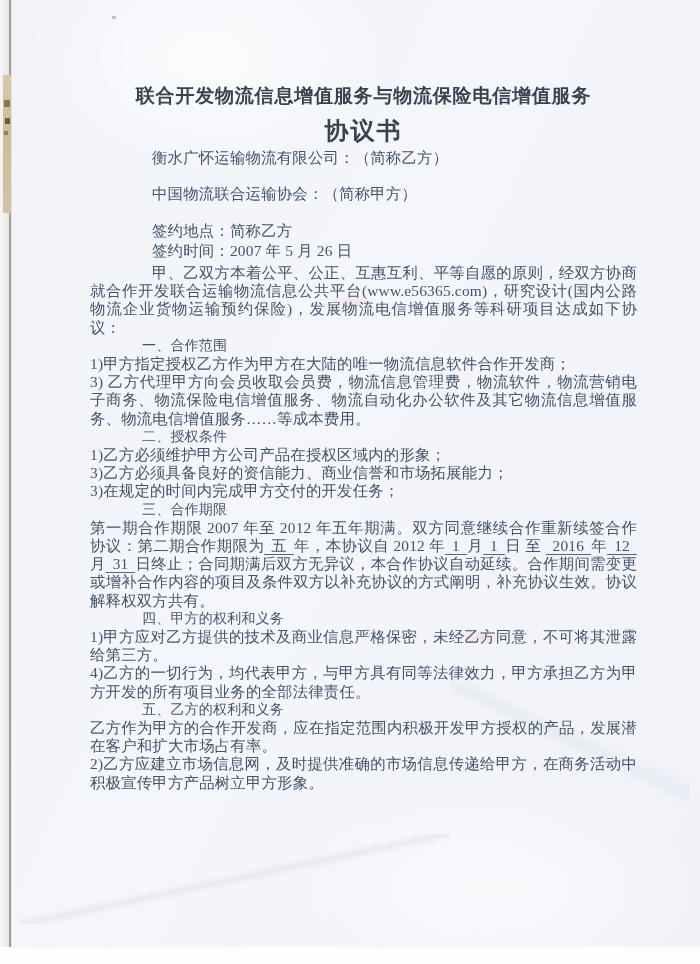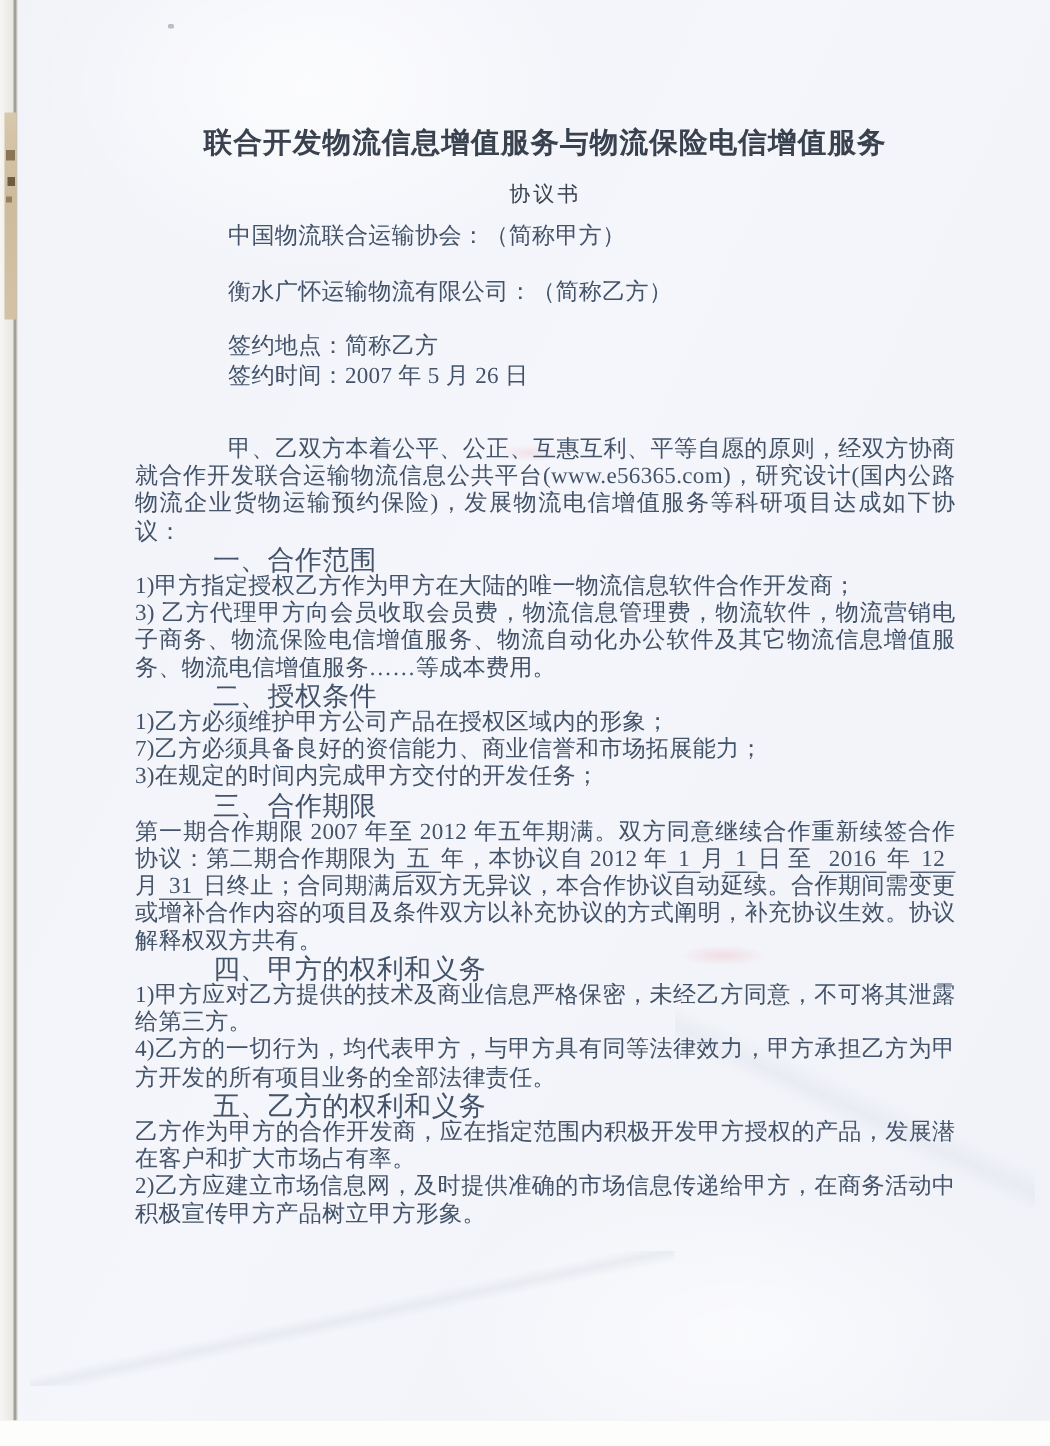--- a/index.html
+++ b/index.html
@@ -75,41 +75,41 @@
   }
   .doc-title {
     font-size: 19px; font-weight: bold;
     color: #39424e;
     text-align: center;
     letter-spacing: 0.8px;
     line-height: 24px;
     margin: 0 0 11px 0;
   }
   .doc-subtitle {
-    font-size: 14px; font-weight: normal;
+    font-size: 24px; font-weight: bold;
     color: #39424e;
     text-align: center;
     letter-spacing: 2px;
     line-height: 24px;
     margin: 0 0 6px 0;
   }
   .hdr { margin-left: 62px; line-height: 18px; }
   .party-a { margin-bottom: 19px; }
   .party-b { margin-bottom: 18px; }
   .sign-place { margin-bottom: 2px; }
-  .sign-time { margin-bottom: 31px; }
+  .sign-time { margin-bottom: 4px; }
   .intro {
     margin: 0;
     text-indent: 62px;
     text-align: justify;
   }
   .sec-heading {
     margin: 0 0 0 52px;
     font-weight: normal;
-    font-size: 18px;
+    font-size: 14px;
   }
   .para {
     margin: 0;
     text-align: justify;
   }
   .blank {
     border-bottom: 1.4px solid #55647a;
     padding: 0 7px;
   }
 </style>
@@ -129,34 +129,34 @@
   <div class="tape-speck-c"></div>
   <div class="bottom-strip"></div>
   <div class="dust"></div>
   <div class="smudge-pink-a"></div>
   <div class="smudge-pink-b"></div>
 
   <div class="content">
     <div class="doc-title">联合开发物流信息增值服务与物流保险电信增值服务</div>
     <div class="doc-subtitle">协议书</div>
 
+    <div class="hdr party-b">衡水广怀运输物流有限公司：（简称乙方）</div>
     <div class="hdr party-a">中国物流联合运输协会：（简称甲方）</div>
-    <div class="hdr party-b">衡水广怀运输物流有限公司：（简称乙方）</div>
     <div class="hdr sign-place">签约地点：简称乙方</div>
     <div class="hdr sign-time">签约时间：2007 年 5 月 26 日</div>
 
     <p class="intro">甲、乙双方本着公平、公正、互惠互利、平等自愿的原则，经双方协商就合作开发联合运输物流信息公共平台(www.e56365.com)，研究设计(国内公路物流企业货物运输预约保险)，发展物流电信增值服务等科研项目达成如下协议：</p>
 
     <div class="sec-heading">一、合作范围</div>
     <p class="para">1)甲方指定授权乙方作为甲方在大陆的唯一物流信息软件合作开发商；</p>
     <p class="para">3) 乙方代理甲方向会员收取会员费，物流信息管理费，物流软件，物流营销电子商务、物流保险电信增值服务、物流自动化办公软件及其它物流信息增值服务、物流电信增值服务……等成本费用。</p>
 
     <div class="sec-heading">二、授权条件</div>
     <p class="para">1)乙方必须维护甲方公司产品在授权区域内的形象；</p>
-    <p class="para">7)乙方必须具备良好的资信能力、商业信誉和市场拓展能力；</p>
+    <p class="para">3)乙方必须具备良好的资信能力、商业信誉和市场拓展能力；</p>
     <p class="para">3)在规定的时间内完成甲方交付的开发任务；</p>
 
     <div class="sec-heading">三、合作期限</div>
     <p class="para"><span>第一期合作期限 2007 年至 2012 年五年期满。双方同意继续合作重新续签合作协议：第二期合作期限为</span><span class="blank">五</span><span>年，本协议自 2012 年</span><span class="blank">1</span><span>月</span><span class="blank">1</span><span>日 至 </span><span class="blank">2016</span><span>年</span><span class="blank">12</span><span>月</span><span class="blank">31</span><span>日终止；合同期满后双方无异议，本合作协议自动延续。合作期间需变更或增补合作内容的项目及条件双方以补充协议的方式阐明，补充协议生效。协议解释权双方共有。</span></p>
 
     <div class="sec-heading">四、甲方的权利和义务</div>
     <p class="para">1)甲方应对乙方提供的技术及商业信息严格保密，未经乙方同意，不可将其泄露给第三方。</p>
     <p class="para">4)乙方的一切行为，均代表甲方，与甲方具有同等法律效力，甲方承担乙方为甲方开发的所有项目业务的全部法律责任。</p>
 
     <div class="sec-heading">五、乙方的权利和义务</div>

